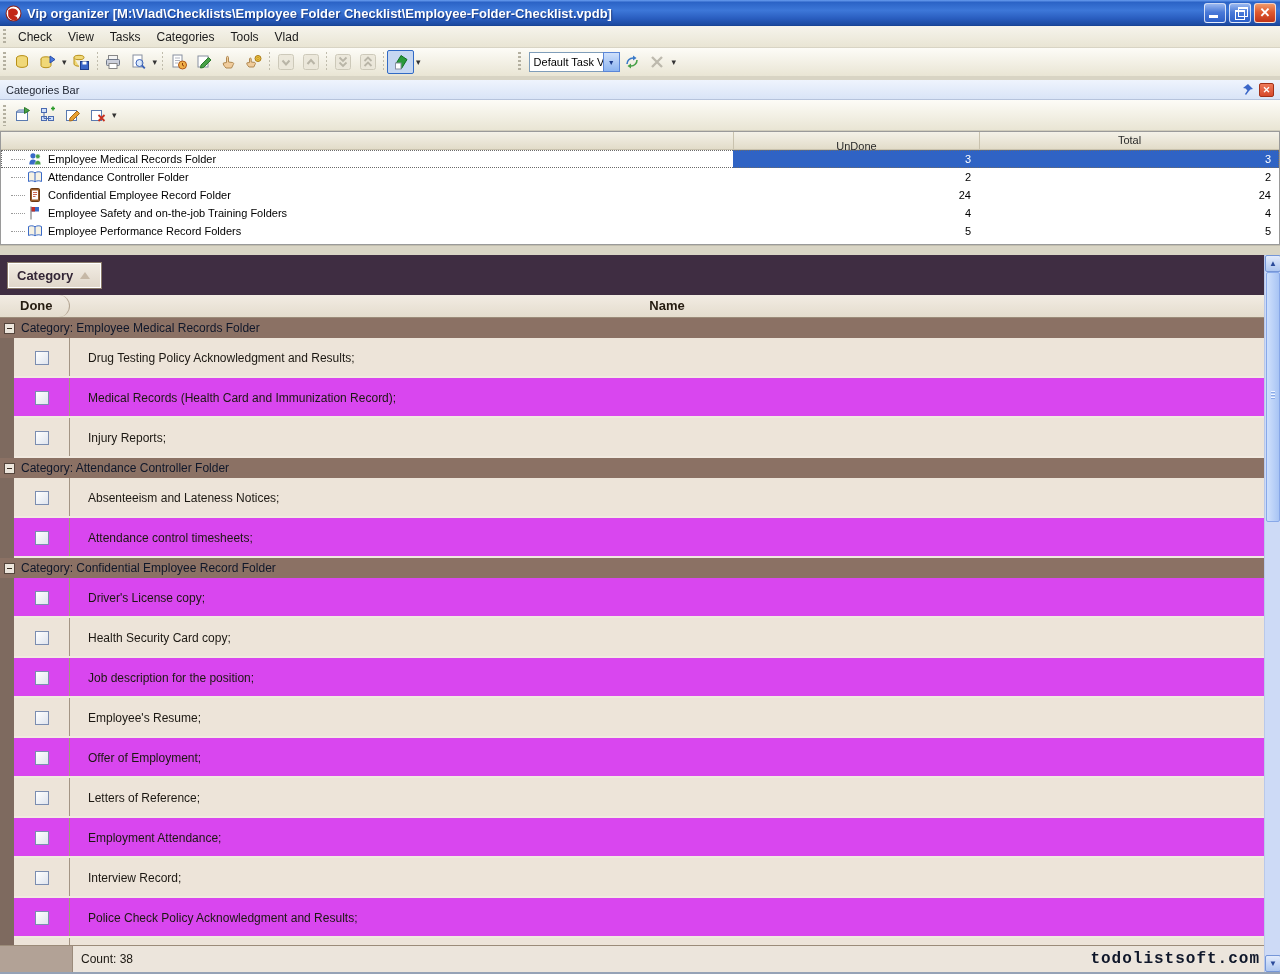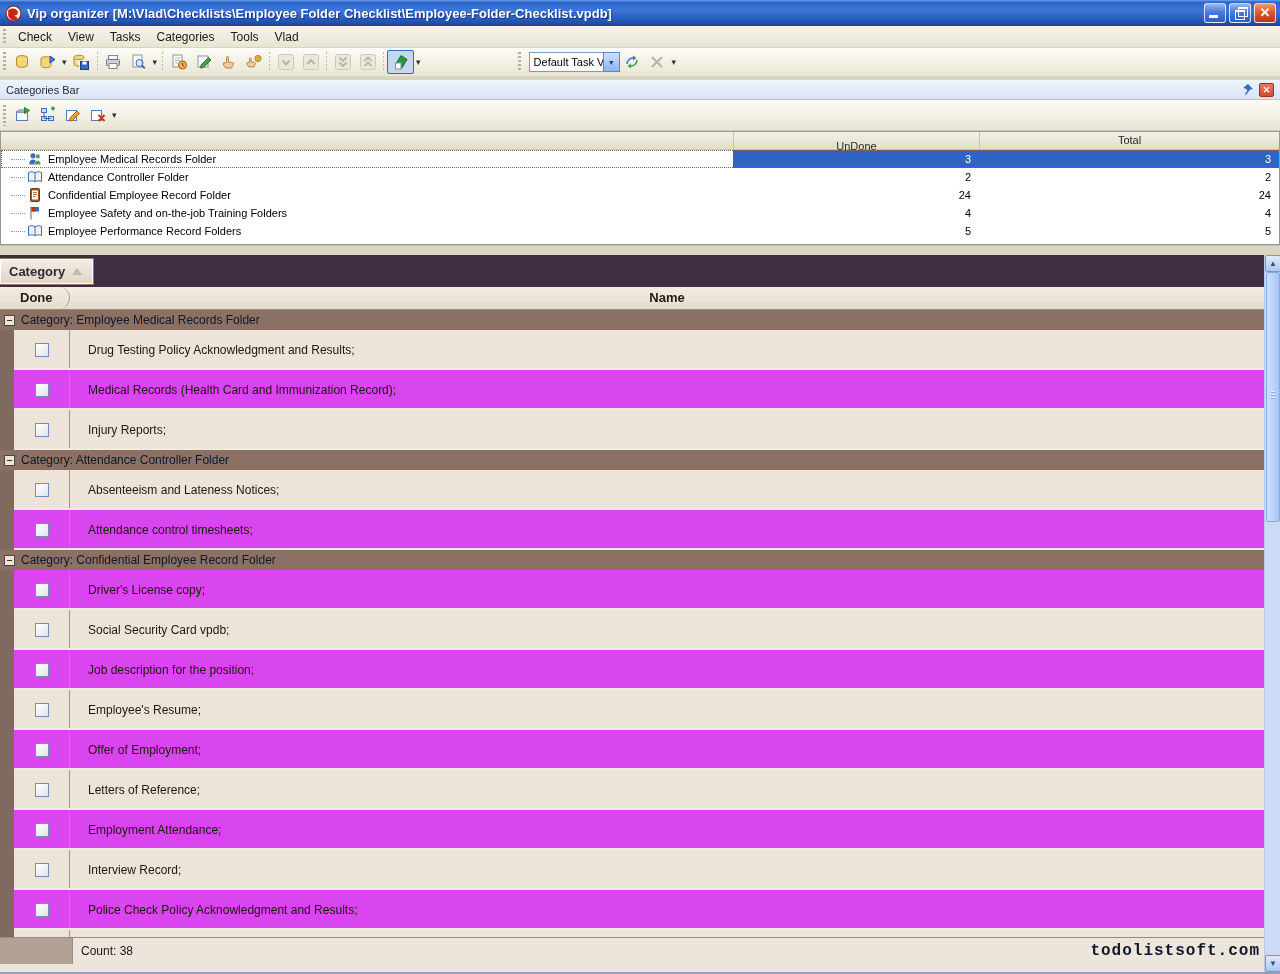--- a/index.html
+++ b/index.html
@@ -74,21 +74,21 @@
   .cat-row .cat-undone { width:246px; text-align:right; padding:3px 8px 0 0; }
   .cat-row .cat-total  { width:300px; text-align:right; padding:3px 8px 0 0; }
   .cat-row.selected { outline:1px dotted #6a6a6a; outline-offset:-1px; }
   .cat-row.selected .cat-undone, .cat-row.selected .cat-total { background:#2f63c4; color:#fff; }
 
   .splitter { height:10px; background:#d9d5c5; border-top:1px solid #c2beae; }
 
   
   .taskpanel { height:717px; position:relative; background:#ece5dc; }
   .task-content { margin-right:16px; }
-  .groupband { height:32px; background:#3f2d42; display:flex; align-items:center; }
+  .groupband { height:40px; background:#3f2d42; display:flex; align-items:center; padding-left:8px; }
   .groupby-btn { background:linear-gradient(180deg,#f2ece3,#e0d7ca); border:1px solid #fff; outline:1px solid #8a7a6a;
     height:25px; padding:0 10px 0 8px; display:flex; align-items:center; font-size:13px; font-weight:bold; color:#332636; }
   .groupby-btn .sort-asc { margin-left:7px; width:0; height:0; border-left:5px solid transparent; border-right:5px solid transparent;
     border-bottom:7px solid #c6b8a6; }
   .task-header { height:23px; background:linear-gradient(180deg,#f2ece3,#e4dccd); border-bottom:1px solid #9b8b79;
     display:flex; font-size:13px; font-weight:bold; color:#241b10; }
   .th-done { width:70px; border-right:1px solid #b3a492; padding:3px 0 0 20px;border-radius:11px; }
   .th-name { flex:1; text-align:center; padding-top:3px; }
 
   .tasklist { position:relative; }
@@ -518,21 +518,21 @@
       <span class="task-label">Driver's License copy;</span>
     </div>
   </div>
 
   <div class="task-row light">
     <div class="indent"></div>
     <div class="done-cell">
       <div class="checkbox"></div>
     </div>
     <div class="name-cell">
-      <span class="task-label">Social Security Card vpdb;</span>
+      <span class="task-label">Health Security Card copy;</span>
     </div>
   </div>
 
   <div class="task-row dark">
     <div class="indent"></div>
     <div class="done-cell">
       <div class="checkbox"></div>
     </div>
     <div class="name-cell">
       <span class="task-label">Job description for the position;</span>

